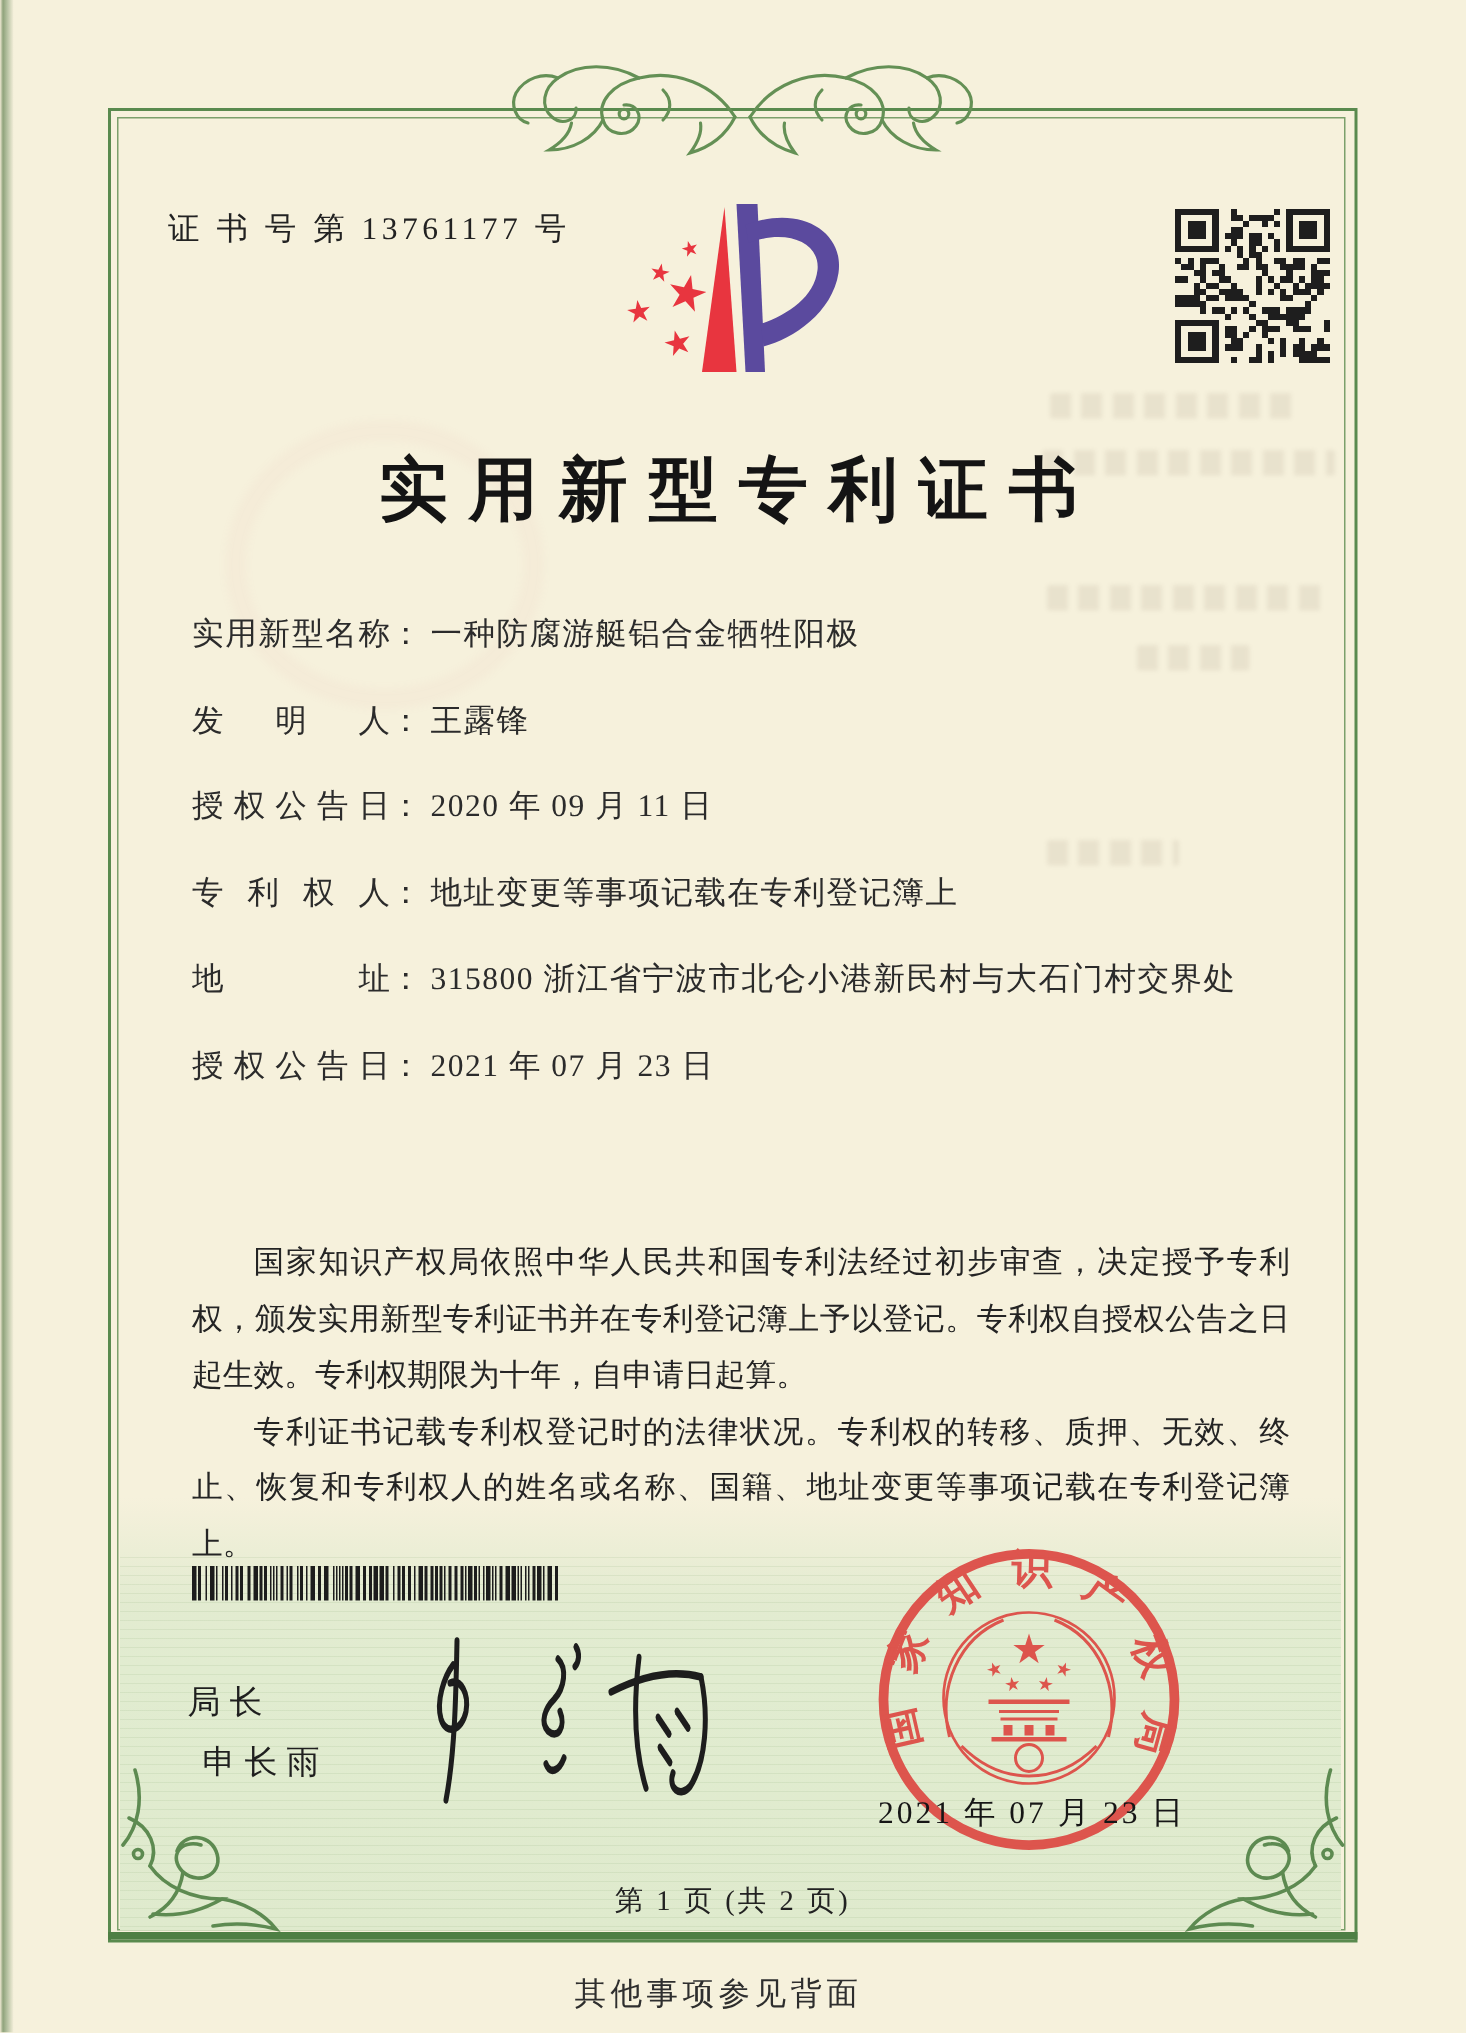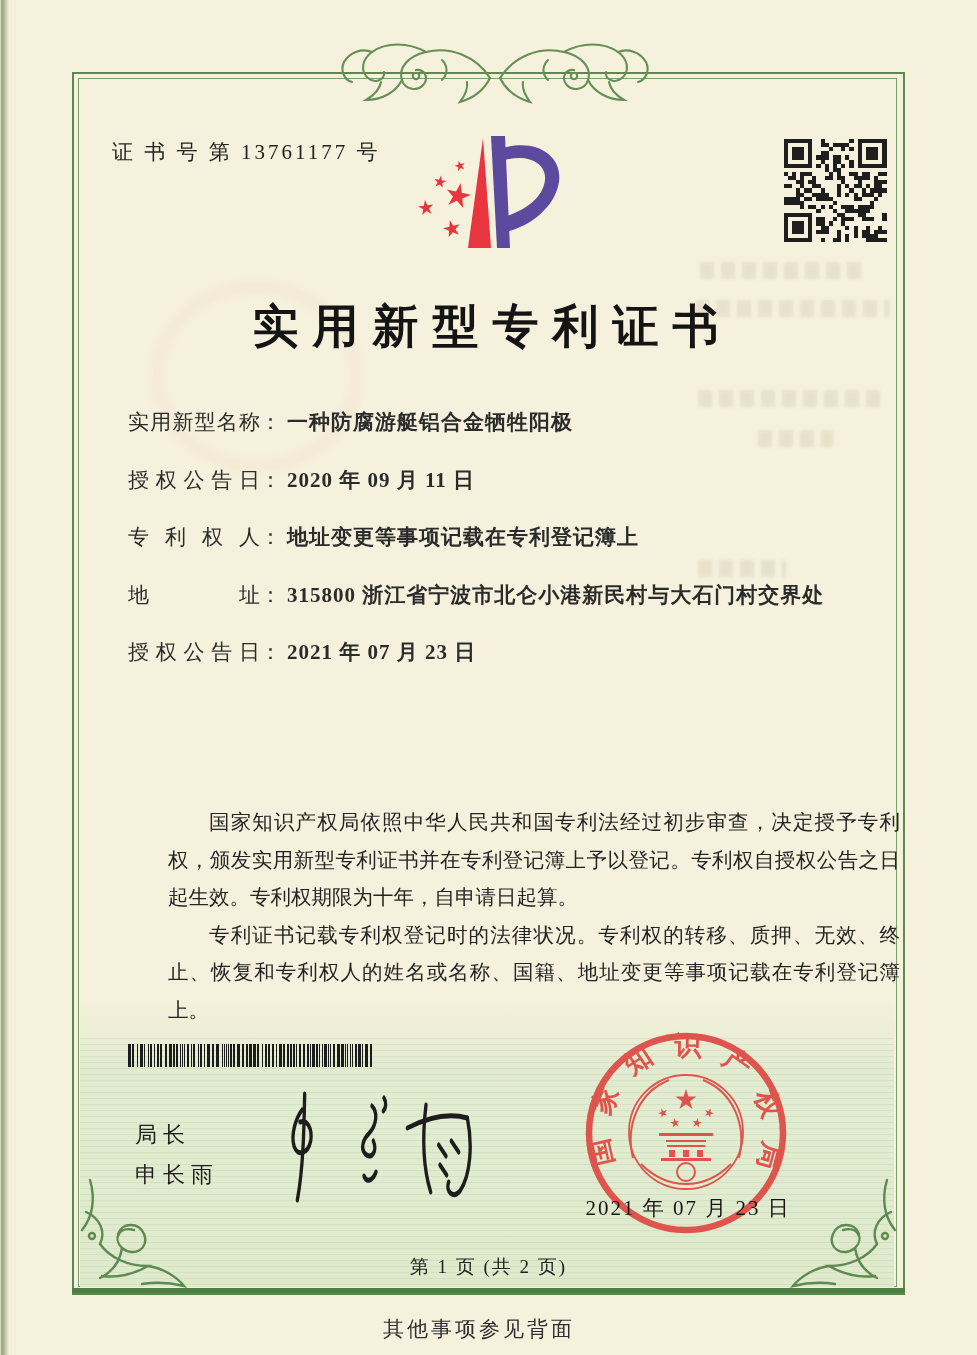--- a/index.html
+++ b/index.html
@@ -26,30 +26,30 @@
     background:repeating-linear-gradient(180deg,rgba(140,172,120,.28) 0px,rgba(140,172,120,.28) 1px,rgba(0,0,0,0) 1px,rgba(0,0,0,0) 6px);
     opacity:.55;}
   .cert-number{left:112px;top:138px;font-size:21px;letter-spacing:3px;color:#222;}
   .title{left:4px;top:296px;width:977px;text-align:center;
     font-size:46px;font-weight:bold;letter-spacing:14px;color:#141414;}
   
   .fields{left:128px;top:408px;width:740px;}
   .field-row{position:relative;height:29px;margin-bottom:28.5px;font-size:21px;white-space:nowrap;}
   .field-label{display:inline-block;width:132px;text-align:justify;text-align-last:justify;color:#2b2b2b;}
   .field-colon{display:inline-block;margin-right:6px;}
-  .field-value{letter-spacing:1px;font-weight:bold;}
+  .field-value{letter-spacing:1px;}
   .grant-col2{position:absolute;left:364px;top:0;}
   
-  .body-text{left:128px;top:804px;width:732px;margin-left:40px;}
+  .body-text{left:128px;top:824px;width:732px;}
   .body-text p{margin:0;font-size:20.5px;line-height:37.5px;text-indent:2em;text-align:justify;color:#242424;}
   
   .barcode{left:128px;top:1044px;width:250px;height:23px;display:flex;align-items:stretch;}
   .barcode span{display:block;height:100%;background:#1c1c1c;}
   
-  .signer-title{left:135px;top:1120px;font-size:22px;letter-spacing:6px;color:#1f1f1f;}
+  .signer-title{left:125px;top:1120px;font-size:22px;letter-spacing:6px;color:#1f1f1f;}
   .signer-name{left:135px;top:1160px;font-size:22px;letter-spacing:6px;color:#1f1f1f;}
   .signature-svg{left:272px;top:1088px;}
   
   .seal-svg{left:583px;top:1030px;opacity:.93;}
   .seal-date{left:580px;top:1194px;width:216px;text-align:center;font-size:21px;letter-spacing:2px;color:#161616;z-index:5;}
   .page-number{left:0;top:1254px;width:977px;text-align:center;font-size:19px;letter-spacing:2px;color:#222;}
   .back-note{left:383px;top:1315px;font-size:21px;letter-spacing:3px;color:#2e2e2e;}
   
   .bleed{filter:blur(1.5px);opacity:.12;
     background:repeating-linear-gradient(90deg,#8c7a66 0px,#8c7a66 14px,rgba(0,0,0,0) 14px,rgba(0,0,0,0) 21px);
@@ -344,20 +344,23 @@
     </svg>
 </div>
 
 <div class="abs title">实用新型专利证书</div>
 
 <div class="abs fields">
   <div class="field-row">
     <span class="field-label">实用新型名称</span><span class="field-colon">：</span><span class="field-value">一种防腐游艇铝合金牺牲阳极</span>
   </div>
   <div class="field-row">
+    <span class="field-label">发明人</span><span class="field-colon">：</span><span class="field-value">王露锋</span>
+  </div>
+  <div class="field-row">
     <span class="field-label">授权公告日</span><span class="field-colon">：</span><span class="field-value">2020 年 09 月 11 日</span>
   </div>
   <div class="field-row">
     <span class="field-label">专利权人</span><span class="field-colon">：</span><span class="field-value">地址变更等事项记载在专利登记簿上</span>
   </div>
   <div class="field-row">
     <span class="field-label">地址</span><span class="field-colon">：</span><span class="field-value">315800 浙江省宁波市北仑小港新民村与大石门村交界处</span>
   </div>
   <div class="field-row">
     <span class="field-label">授权公告日</span><span class="field-colon">：</span><span class="field-value">2021 年 07 月 23 日</span>

